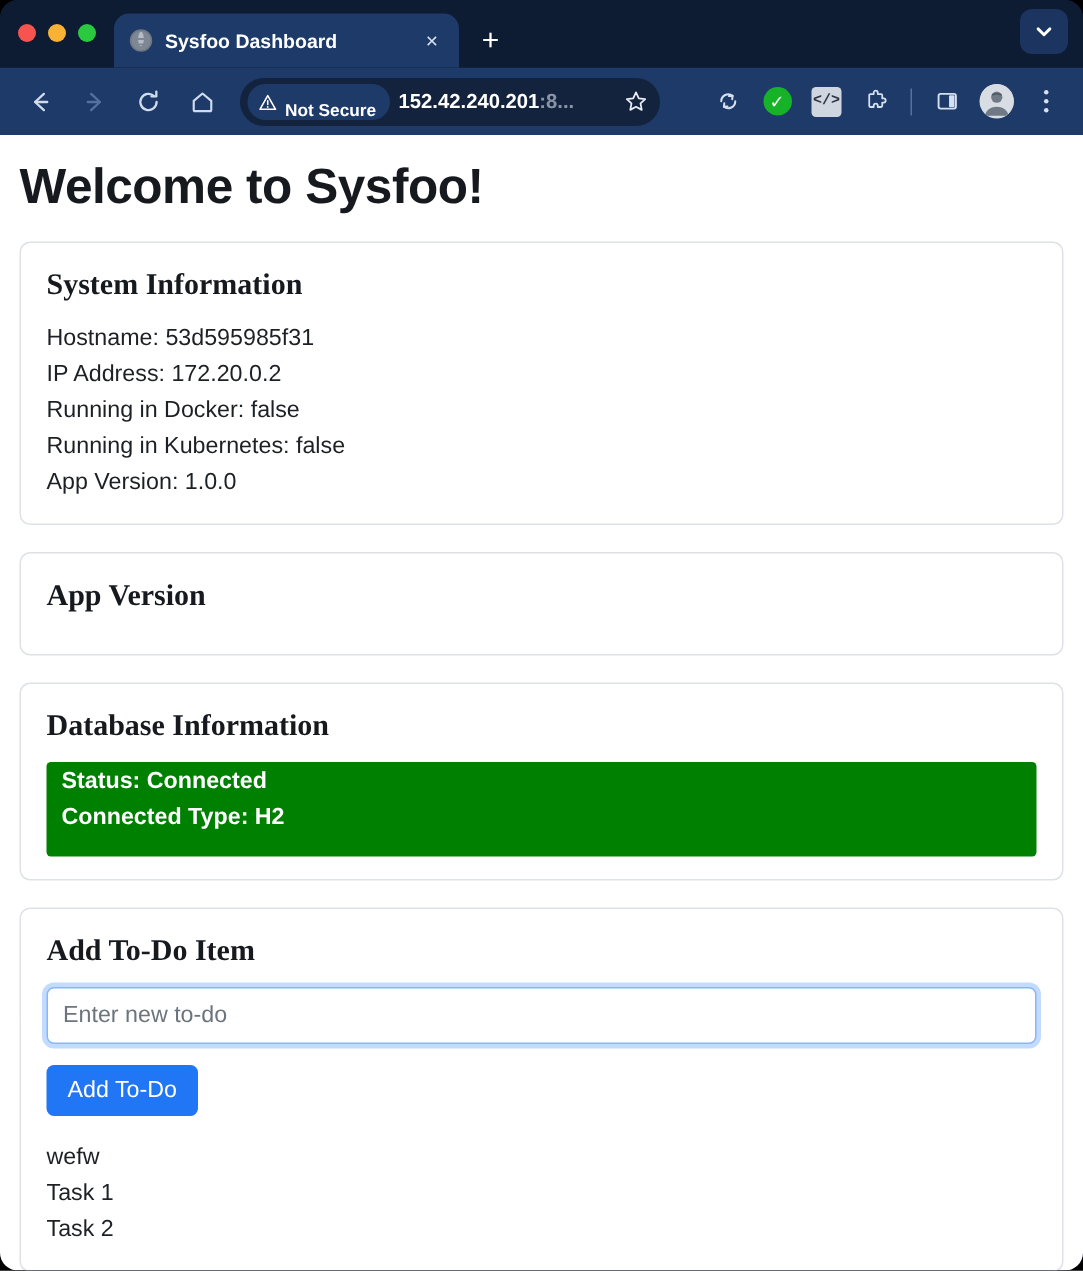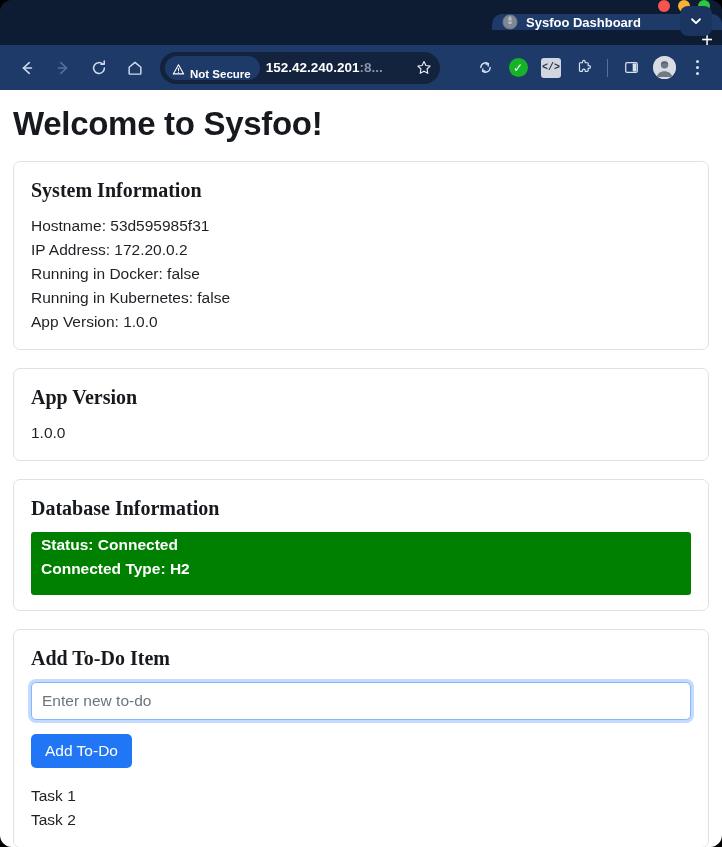--- a/index.html
+++ b/index.html
@@ -20,21 +20,20 @@
   }
 
   
   #tabstrip {
     position: relative;
     height: 45px;
     background: #0d1b33;
     display: flex;
     align-items: flex-end;
     padding-left: 12px;
-    flex-direction: column;
   }
   #traffic {
     display: flex; align-items: center; gap: 8px;
     height: 45px; padding-bottom: 2px;
     margin-right: 12px;
   }
   .light { width: 12px; height: 12px; border-radius: 50%; }
   .light.red { background: #f8544f; }
   .light.yellow { background: #f9b233; }
   .light.green { background: #2ac940; }
@@ -420,35 +419,35 @@
       <h2>System Information</h2>
       <div class="line">Hostname: 53d595985f31</div>
       <div class="line">IP Address: 172.20.0.2</div>
       <div class="line">Running in Docker: false</div>
       <div class="line">Running in Kubernetes: false</div>
       <div class="line">App Version: 1.0.0</div>
     </div>
 
     <div class="card">
       <h2>App Version</h2>
-      <div class="line">1.0.0</div>
     </div>
 
     <div class="card">
       <h2>Database Information</h2>
       <div class="statusbox">
         <div class="line">Status: Connected</div>
         <div class="line">Connected Type: H2</div>
       </div>
     </div>
 
     <div class="card">
       <h2>Add To-Do Item</h2>
       <input id="todo-input" type="text" autofocus="" placeholder="Enter new to-do" value="" style="">
       <button id="add-btn">Add To-Do</button>
       <ul id="todo-list">
+        <li>wefw</li>
         <li>Task 1</li>
         <li>Task 2</li>
       </ul>
     </div>
 
   </div>
 </div>
 
 </body></html>

